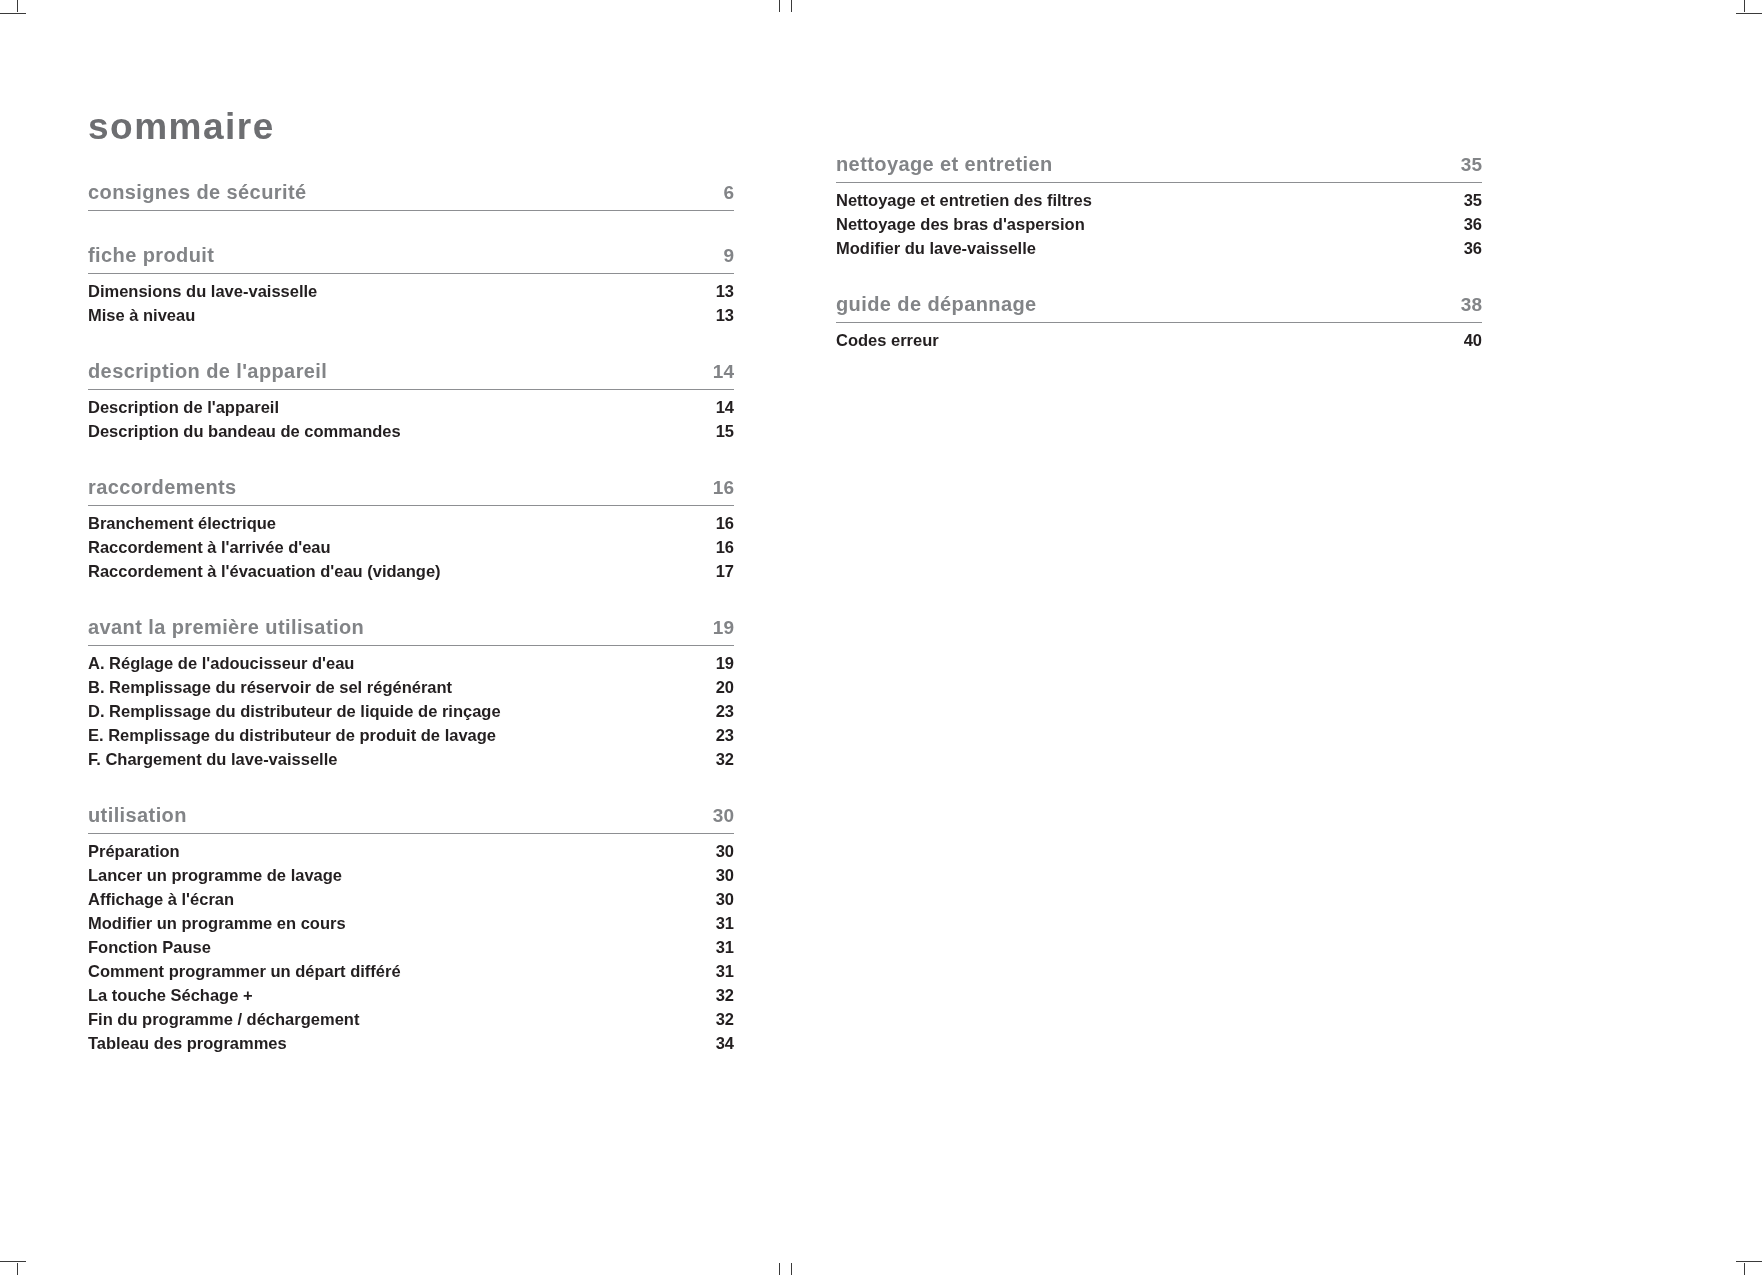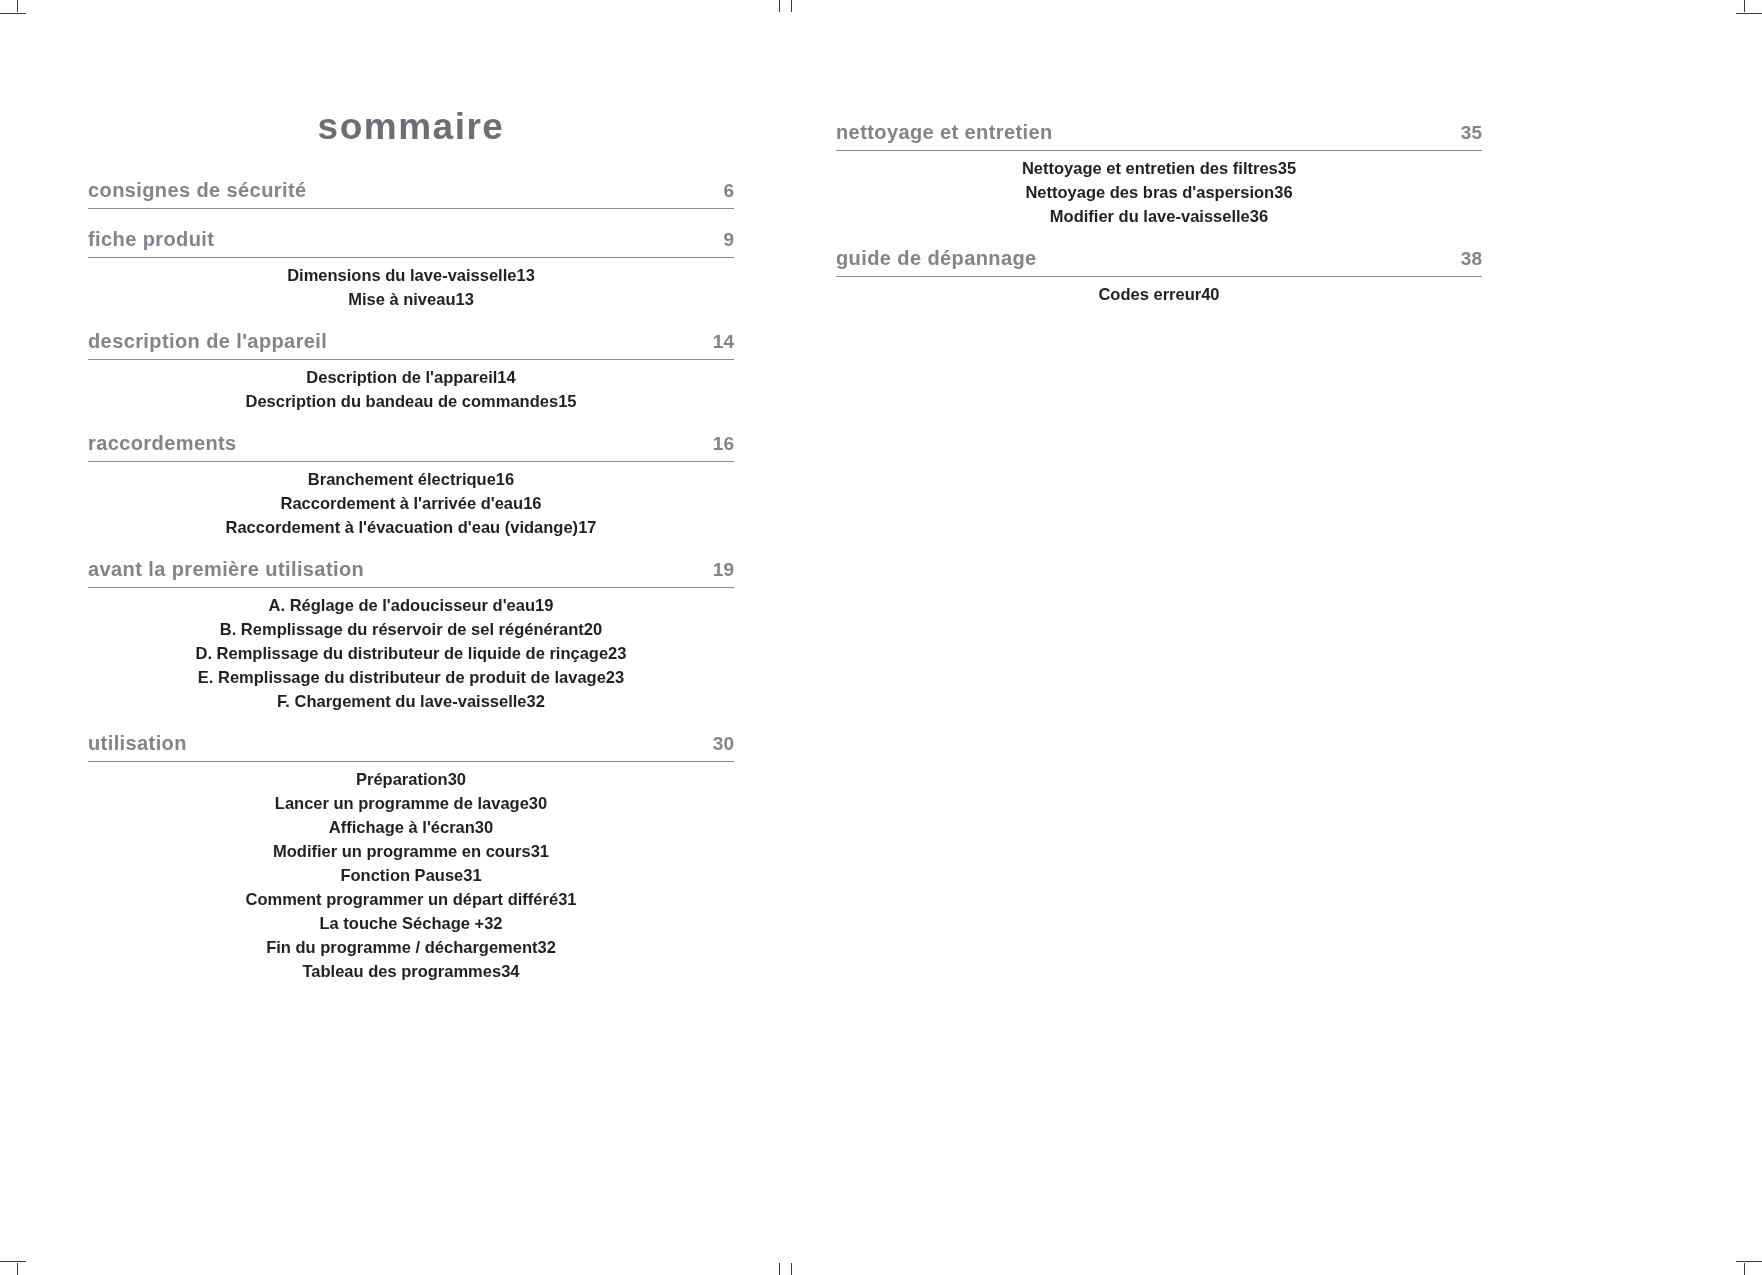--- a/index.html
+++ b/index.html
@@ -19,24 +19,23 @@
   #col-left  { left: 88px; }
   #col-right { left: 836px; padding-top: 14px; }
 
   .doc-title {
     font-size: 37px;
     font-weight: 700;
     color: #6d6e71;
     letter-spacing: 1.5px;
     line-height: 42px;
     margin: 0 0 30px 0;
-    text-align: center;
-  }
-
-  .toc-section { margin-bottom: 18px; }
+  }
+
+  .toc-section { margin-bottom: 18px; margin-top: 32px; }
 
   .section-head {
     display: flex;
     justify-content: space-between;
     align-items: baseline;
     border-bottom: 1.5px solid #8d8f92;
     padding-bottom: 5px;
     margin-bottom: 5px;
     line-height: 24px;
   }
@@ -47,21 +46,21 @@
     letter-spacing: 0.4px;
   }
   .section-page {
     font-size: 19px;
     font-weight: 700;
     color: #828487;
   }
 
   .toc-row {
     display: flex;
-    justify-content: center;
+    justify-content: space-between;
     line-height: 24px;
   }
   .row-label, .row-page {
     font-size: 16.5px;
     font-weight: 700;
     color: #231f20;
   }
 
   .crop {
     position: absolute;

